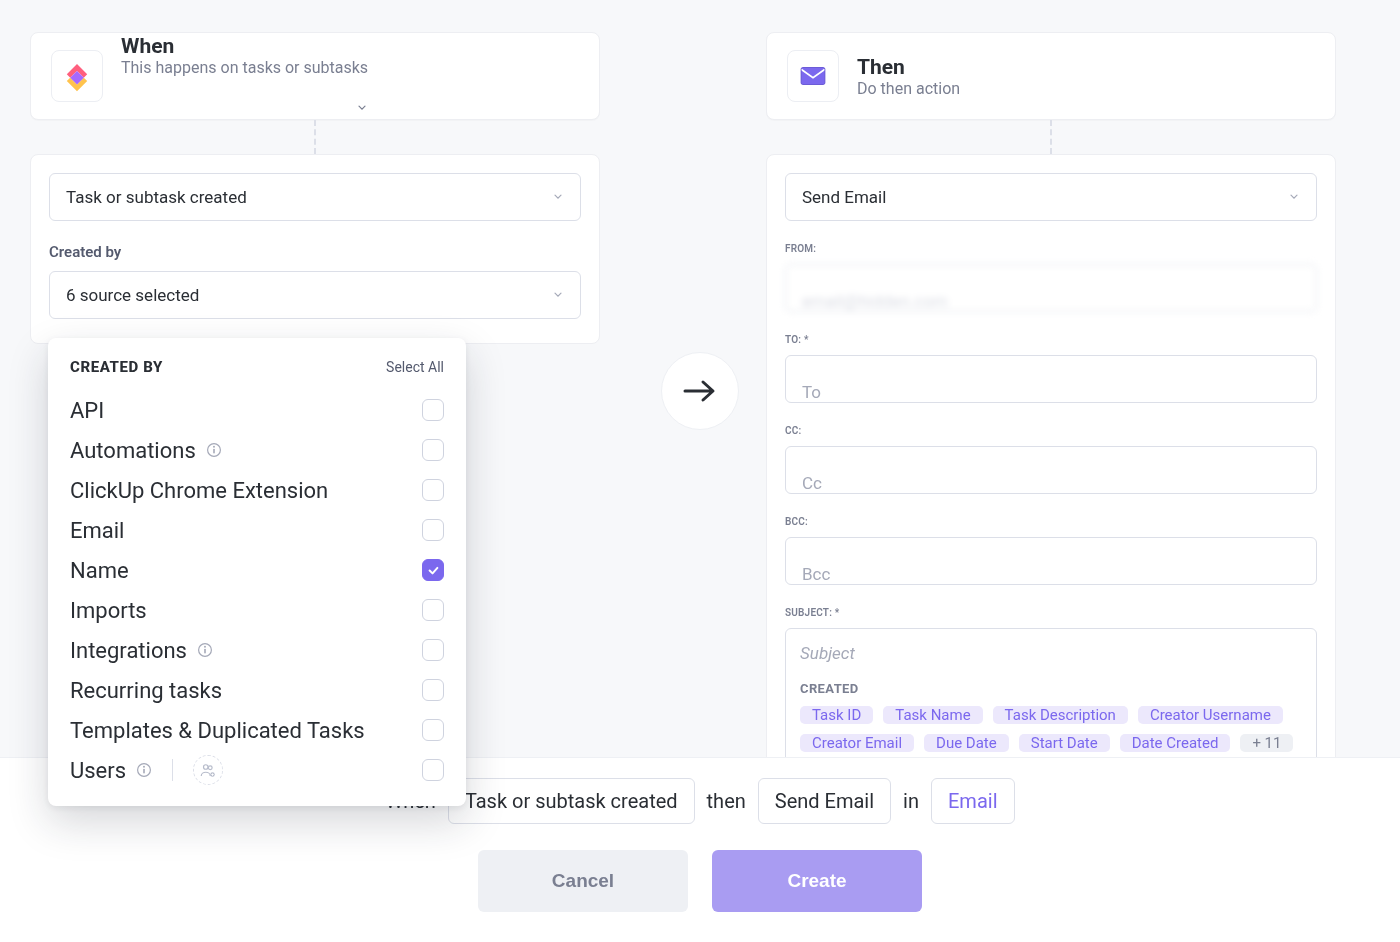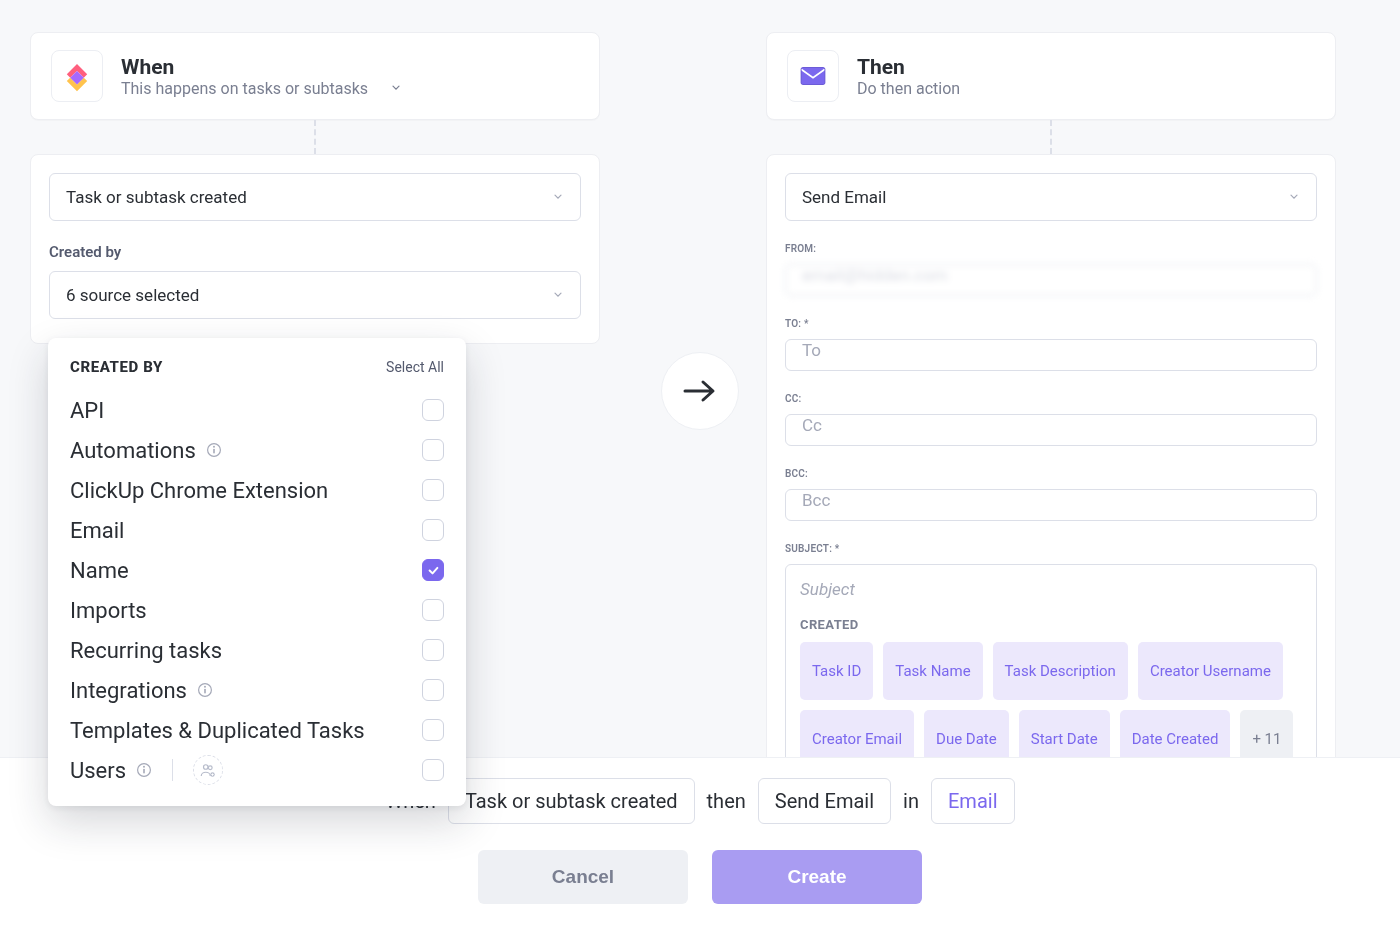--- a/index.html
+++ b/index.html
@@ -54,21 +54,21 @@
     padding: 14px 20px;
     height: 88px;
   }
   .iconbox {
     width: 52px; height: 52px;
     border: 1px solid #eceef3;
     border-radius: 8px;
     display: flex; align-items: center; justify-content: center;
   }
   .header-title { font-size: 21px; font-weight: 700; color: var(--text-dark); }
-  .header-sub   { font-size: 16px; color: var(--grey-5); display:flex; align-items:flex-end; gap:22px; }
+  .header-sub   { font-size: 16px; color: var(--grey-5); display:flex; align-items:flex-end; gap:22px;flex-direction:column; }
   .chev { color: var(--grey-5); }
 
   .vconnector {
     width: 0;
     border-left: 2px dashed var(--grey-3);
     height: 34px;
     margin: 0 auto;
   }
 
   .bodycard {
@@ -85,43 +85,43 @@
     padding:0 16px;
     color: var(--text-dark);
     font-size:17px;
     cursor:pointer;
   }
   .select .caret { color: var(--grey-4); }
   .field-label { font-size:15px; font-weight:600; color:var(--grey-6); margin:22px 0 10px; }
   .field-label-upper { font-size:10px; font-weight:600; color:var(--grey-5); letter-spacing:.02em; margin:22px 0 10px; }
 
   .input {
-    height:32px;
+    height:48px;
     border:1px solid var(--grey-3);
     border-radius:6px;
-    display:flex; align-items:flex-start;
+    display:flex; align-items:flex-end;
     padding:0 16px;
     color:var(--grey-4);
     font-size:17px;
   }
   .input.blurred { color:#dadce4; filter: blur(3px); background:#fff; }
 
   .subject-box {
     border:1px solid var(--grey-3);
     border-radius:6px;
     padding:14px 14px 10px;
   }
   .subject-ph { color:var(--grey-4); font-style:italic; font-size:17px; margin-bottom:18px; }
   .fields-cap { font-size:13px; font-weight:700; color:var(--grey-5); letter-spacing:.03em; margin-bottom:10px; }
   .pills { display:flex; flex-wrap:wrap; gap:10px 10px; }
   .pill {
     background:var(--pill-bg);
     color:var(--pill-text);
     font-size:15px;
-    padding:20px 12px;
+    padding:0 12px;
     border-radius:5px;
     cursor:pointer;
   }
   .pill.more {
     background:#eef0f4;
     color:var(--grey-5);
   }
 
   .arrow-circle {
     position:absolute;
@@ -145,21 +145,21 @@
     flex-direction:column;
     align-items:center;
     justify-content:flex-start;
     padding-top:20px;
     gap:26px;
   }
   .sentence { display:flex; align-items:center; gap:12px; font-size:20px; color:var(--text-dark); }
   .chipbox { border:1px solid var(--grey-3); border-radius:6px; padding:10px 16px; font-size:20px; }
   .chipbox.accent { color:var(--violet); }
   .btnrow { display:flex; gap:24px; }
-  .btn { width:210px; height:54px; border:none; border-radius:6px; font-size:19px; font-weight:600; cursor:pointer; }
+  .btn { width:210px; height:62px; border:none; border-radius:6px; font-size:19px; font-weight:600; cursor:pointer; }
   .btn.cancel { background:var(--grey-2); color:var(--grey-5); }
   .btn.create { background:var(--violet-light); color:#fff; }
 
   
   .popover {
     position:absolute;
     top:338px;
     left:48px;
     width:418px;
     background:#fff;
@@ -367,32 +367,32 @@
           </div>
         </div>
         <div class="opt-row">
           <div class="opt-label">
             <span>Imports</span>
           </div>
           <div class="chk"></div>
         </div>
         <div class="opt-row">
           <div class="opt-label">
-            <span>Recurring tasks</span>
-          </div>
-          <div class="chk"></div>
-        </div>
-        <div class="opt-row">
-          <div class="opt-label">
             <span>Integrations</span>
             <span><svg class="info-icon" viewBox="0 0 20 20">
                 <circle cx="10" cy="10" r="8" fill="none" stroke="currentColor" stroke-width="1.5"></circle>
                 <circle cx="10" cy="6" r="1.2" fill="currentColor"></circle>
                 <rect x="9" y="8.5" width="2" height="6" rx="1" fill="currentColor"></rect>
               </svg></span>
+          </div>
+          <div class="chk"></div>
+        </div>
+        <div class="opt-row">
+          <div class="opt-label">
+            <span>Recurring tasks</span>
           </div>
           <div class="chk"></div>
         </div>
         <div class="opt-row">
           <div class="opt-label">
             <span>Templates &amp; Duplicated Tasks</span>
           </div>
           <div class="chk"></div>
         </div>
         <div class="opt-row">

